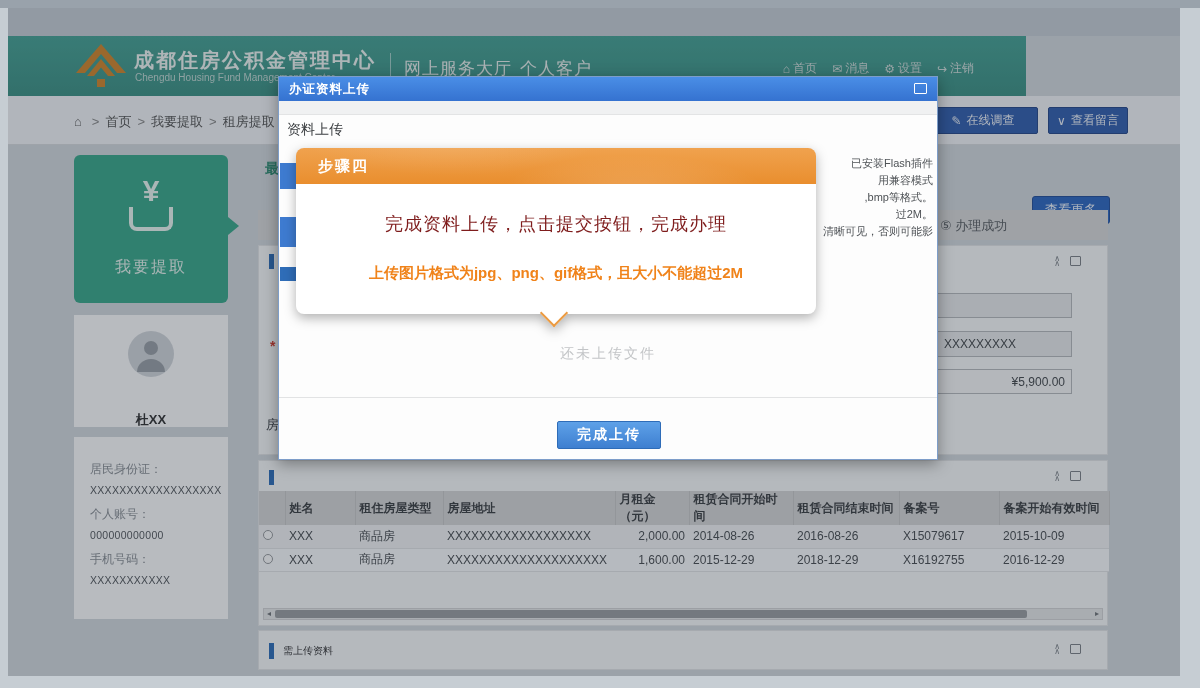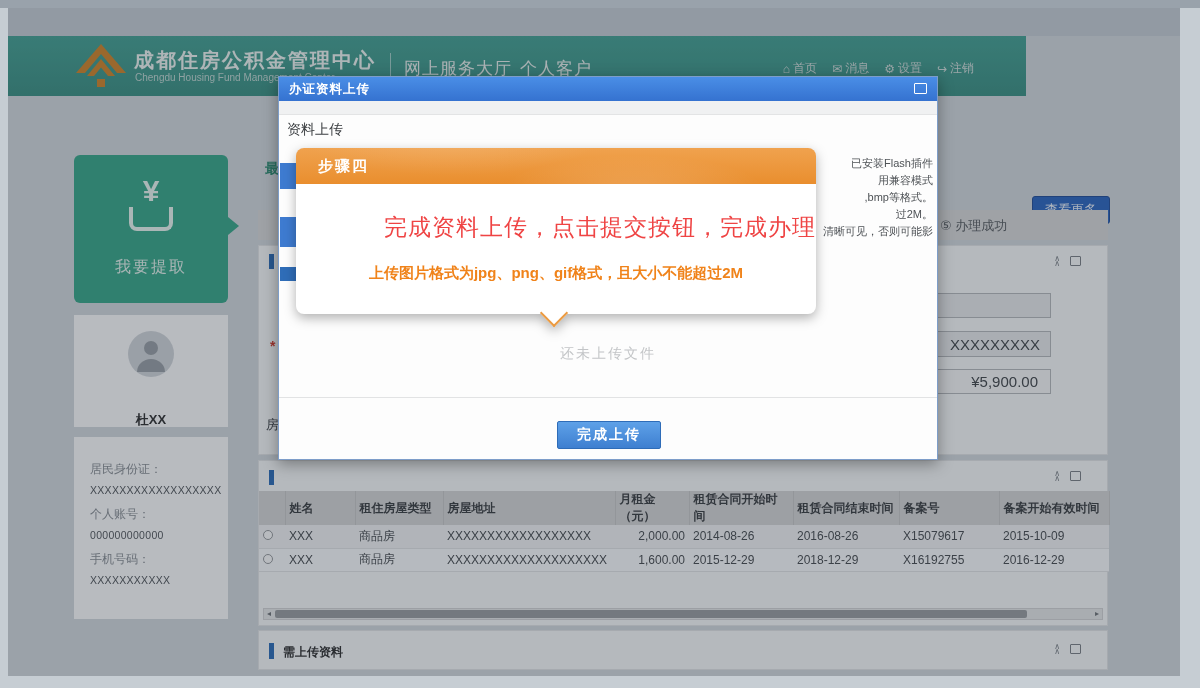--- a/index.html
+++ b/index.html
@@ -53,29 +53,29 @@
   #btn-more { position:absolute; left:1024px; top:148px; width:78px; height:28px; background:#2f68c0; border:1px solid #24509a;
     border-radius:3px; color:#eef3fa; font-size:13px; display:flex; align-items:center; justify-content:center; cursor:pointer;margin-top:40px; }
   #stepper { position:absolute; left:250px; top:202px; width:850px; height:30px; background:#d9d9d9; }
   #stepper .stp { position:absolute; left:682px; top:7px; font-size:13px; color:#5a5e62; }
 
   .panel { position:absolute; left:250px; width:850px; background:#f8f9fa; border:1px solid #e2e4e6; }
   #panel-form { top:237px; height:210px; }
   #panel-table { top:452px; height:166px; }
   #panel-upload { top:622px; height:40px; }
   .sec-bar { position:absolute; left:10px; width:5px; background:#2f6db8; }
-  .sec-title { position:absolute; left:24px; font-size:12px; font-weight:bold; color:#333; }
+  .sec-title { position:absolute; left:24px; font-size:10px; font-weight:normal; color:#333; }
   .sec-ctl { position:absolute; right:26px; display:flex; gap:10px; align-items:center; color:#8a8e92; }
   .ctl-collapse { font-size:8px; line-height:5px; text-align:center; cursor:pointer; color:#7d8287; }
   .ctl-box { width:11px; height:10px; border:1.5px solid #7d8287; border-radius:1px; cursor:pointer; }
 
   .req-star { position:absolute; left:11px; top:92px; color:#d23b2e; font-size:14px; font-weight:bold; }
   .lbl-frag { position:absolute; left:7px; top:170px; color:#45494d; font-size:13px; }
-  .f-input { position:absolute; left:678px; width:114px; height:25px; border:1px solid #b6b9bc; background:#e9eaeb;
-    font-size:15px; color:#45494d; display:flex; align-items:center; padding:0 12px; }
+  .f-input { position:absolute; left:678px; width:135px; height:25px; border:1px solid #b6b9bc; background:#e9eaeb;
+    font-size:12px; color:#45494d; display:flex; align-items:center; padding:0 6px; }
   #f-in1 { top:47px; }
   #f-in2 { top:85px; height:26px; }
   #f-in3 { top:123px; background:#f6f6f6; justify-content:flex-end; }
 
   
   #rent-table { position:absolute; left:0; top:30px; width:848px; border-collapse:collapse; table-layout:fixed; font-size:12px; }
   #rent-table th { background:#d6d6d6; color:#3c3f42; font-weight:bold; text-align:left; height:21px; padding:0 4px; border-right:1px solid #c7c7c7; }
   #rent-table td { height:23px; padding:0 4px; color:#4a4e52; border-bottom:1px solid #e3e4e6; background:#f2f3f4; }
   #rent-table tr.alt td { background:#fafbfc; }
   #rent-table .num { text-align:right; }
@@ -110,21 +110,21 @@
   
   #popup { position:absolute; left:288px; top:140px; width:520px; height:166px; z-index:60;
     filter:drop-shadow(0 4px 6px rgba(0,0,0,.30)); }
   #popup-header { position:absolute; left:0; top:0; right:0; height:36px; border-radius:8px 8px 0 0;
     background:radial-gradient(ellipse 220px 60px at 65% 120%, rgba(255,255,255,.18), rgba(255,255,255,0) 60%),
                radial-gradient(ellipse 260px 70px at 30% -40%, rgba(255,255,255,.14), rgba(255,255,255,0) 60%),
                linear-gradient(180deg,#f0a24e,#e98e2e);
     display:flex; align-items:center; padding:0 22px; }
   #popup-step { font-size:15px; font-weight:bold; color:#fff; letter-spacing:2px; }
   #popup-body { position:absolute; left:0; top:36px; right:0; bottom:0; background:#fff; border-radius:0 0 8px 8px; }
-  #popup-line1 { position:absolute; left:0; right:0; top:28px; text-align:right; font-size:23px; color:#ef4444; letter-spacing:1px; }
+  #popup-line1 { position:absolute; left:0; right:0; top:28px; text-align:center; font-size:18px; color:#7f1d1d; letter-spacing:1px; }
   #popup-line2 { position:absolute; left:0; right:0; top:80px; text-align:center; font-size:15px; font-weight:bold; color:#f0831a; }
   #popup-arrow { position:absolute; left:248px; bottom:-9px; width:20px; height:20px; background:#fff;
     transform:rotate(45deg); border-right:2px solid #eb9a40; border-bottom:2px solid #eb9a40; }
 </style>
 </head>
 <body>
 
 <div id="top-edge"></div>
 
 <div id="page">
@@ -155,20 +155,31 @@
           <span class="ni">⚙</span>
           <span>设置</span>
         </span>
         <span class="nav-it">
           <span class="ni">↪</span>
           <span>注销</span>
         </span>
       </div>
   </div>
 
+  <div id="crumb-bar">
+    <div id="breadcrumb"><span class="bc-home">⌂</span><span class="sep">&gt;</span><span>首页</span><span class="sep">&gt;</span><span>我要提取</span><span class="sep">&gt;</span><span>租房提取</span></div>
+    <div class="bar-btn" id="btn-survey">
+      <span>✎</span>
+      <span>在线调查</span>
+    </div>
+    <div class="bar-btn" id="btn-msg">
+      <span>∨</span>
+      <span>查看留言</span>
+    </div>
+  </div>
 
   <div id="card-withdraw">
     <div class="wicon">
       <span class="yen">¥</span>
       <div class="tray"></div>
     </div>
     <div class="wlabel">我要提取</div>
   </div>
   <div id="card-arrow"></div>
 

